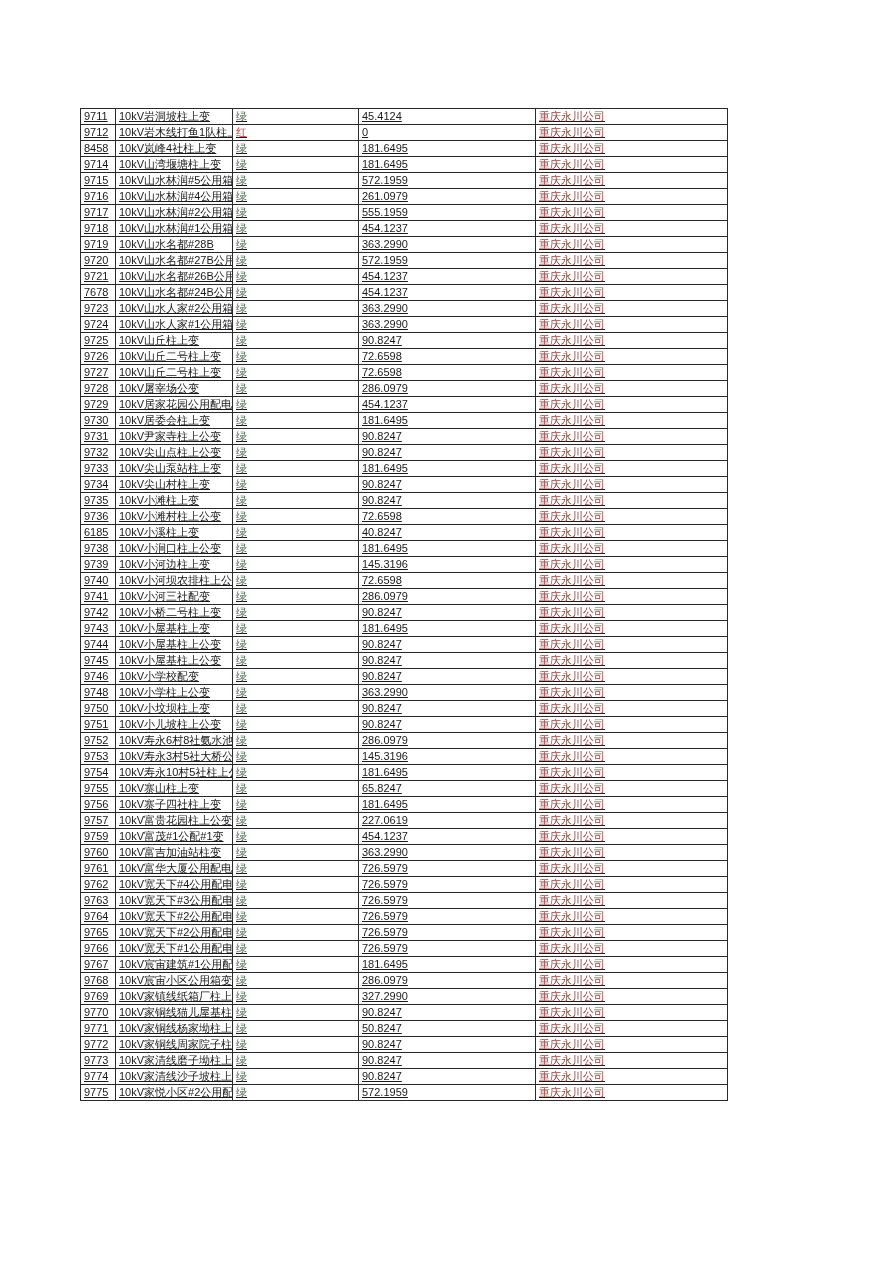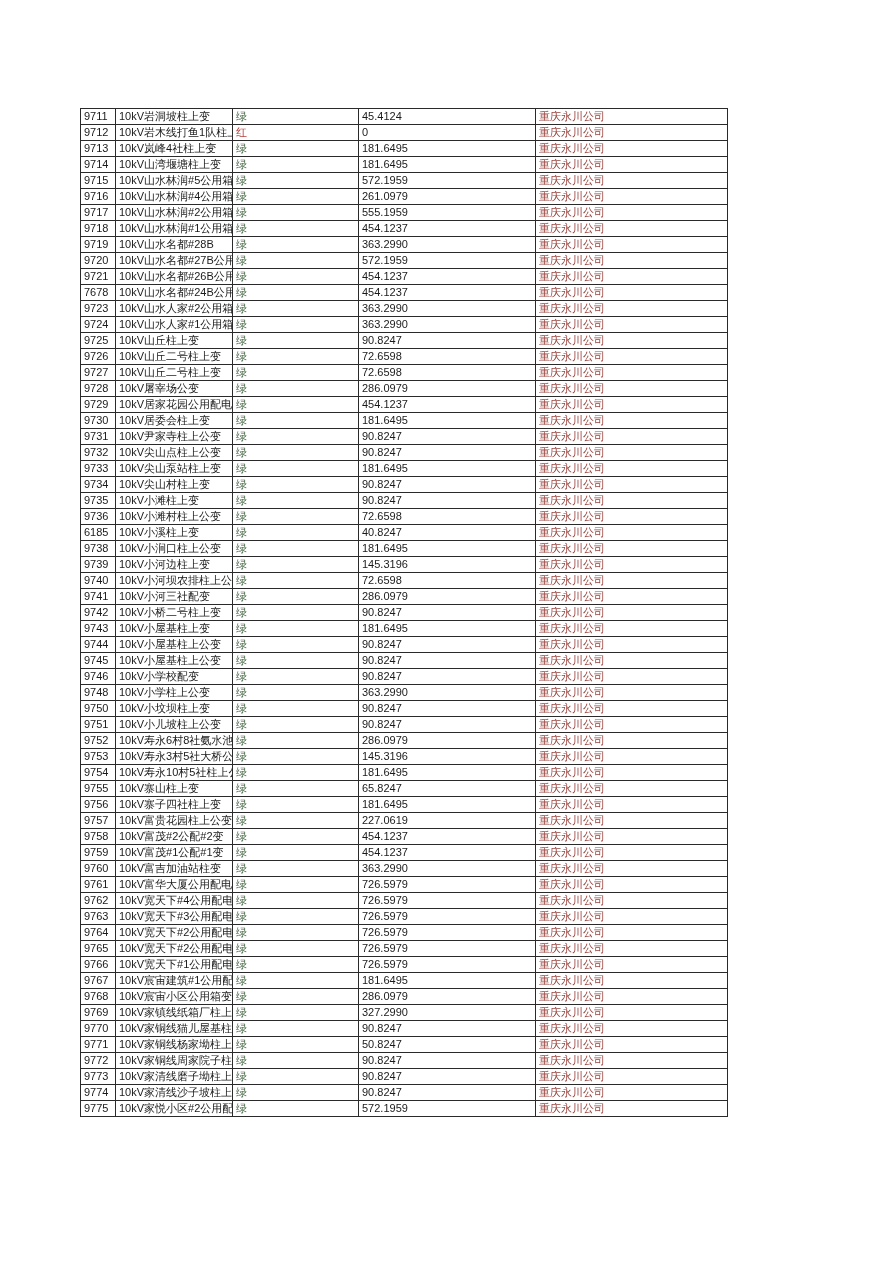--- a/index.html
+++ b/index.html
@@ -18,20 +18,21 @@
     font-family:"Liberation Sans","DejaVu Sans",sans-serif;
     color:var(--text);
     overflow:hidden;
   }
   .sheet-table{
     position:absolute;
     left:80px;top:108px;
     width:647px;
     border-collapse:collapse;
     table-layout:fixed;
+    text-decoration:underline;
   }
   .sheet-table td{
     border:1px solid var(--border);
     height:16px;
     max-height:16px;
     font-size:11px;
     line-height:15px;
     padding:0 0 0 3px;
     white-space:nowrap;
     overflow:hidden;
@@ -67,21 +68,21 @@
         <td class="cell-company">重庆永川公司</td>
       </tr>
       <tr>
         <td class="cell-id">9712</td>
         <td class="cell-name">10kV岩木线打鱼1队柱上变</td>
         <td class="cell-status red">红</td>
         <td class="cell-value">0</td>
         <td class="cell-company">重庆永川公司</td>
       </tr>
       <tr>
-        <td class="cell-id">9713</td>
+        <td class="cell-id">8458</td>
         <td class="cell-name">10kV岚峰4社柱上变</td>
         <td class="cell-status green">绿</td>
         <td class="cell-value">181.6495</td>
         <td class="cell-company">重庆永川公司</td>
       </tr>
       <tr>
         <td class="cell-id">9714</td>
         <td class="cell-name">10kV山湾堰塘柱上变</td>
         <td class="cell-status green">绿</td>
         <td class="cell-value">181.6495</td>
@@ -365,27 +366,20 @@
         <td class="cell-name">10kV寨子四社柱上变</td>
         <td class="cell-status green">绿</td>
         <td class="cell-value">181.6495</td>
         <td class="cell-company">重庆永川公司</td>
       </tr>
       <tr>
         <td class="cell-id">9757</td>
         <td class="cell-name">10kV富贵花园柱上公变</td>
         <td class="cell-status green">绿</td>
         <td class="cell-value">227.0619</td>
-        <td class="cell-company">重庆永川公司</td>
-      </tr>
-      <tr>
-        <td class="cell-id">9758</td>
-        <td class="cell-name">10kV富茂#2公配#2变</td>
-        <td class="cell-status green">绿</td>
-        <td class="cell-value">454.1237</td>
         <td class="cell-company">重庆永川公司</td>
       </tr>
       <tr>
         <td class="cell-id">9759</td>
         <td class="cell-name">10kV富茂#1公配#1变</td>
         <td class="cell-status green">绿</td>
         <td class="cell-value">454.1237</td>
         <td class="cell-company">重庆永川公司</td>
       </tr>
       <tr>

